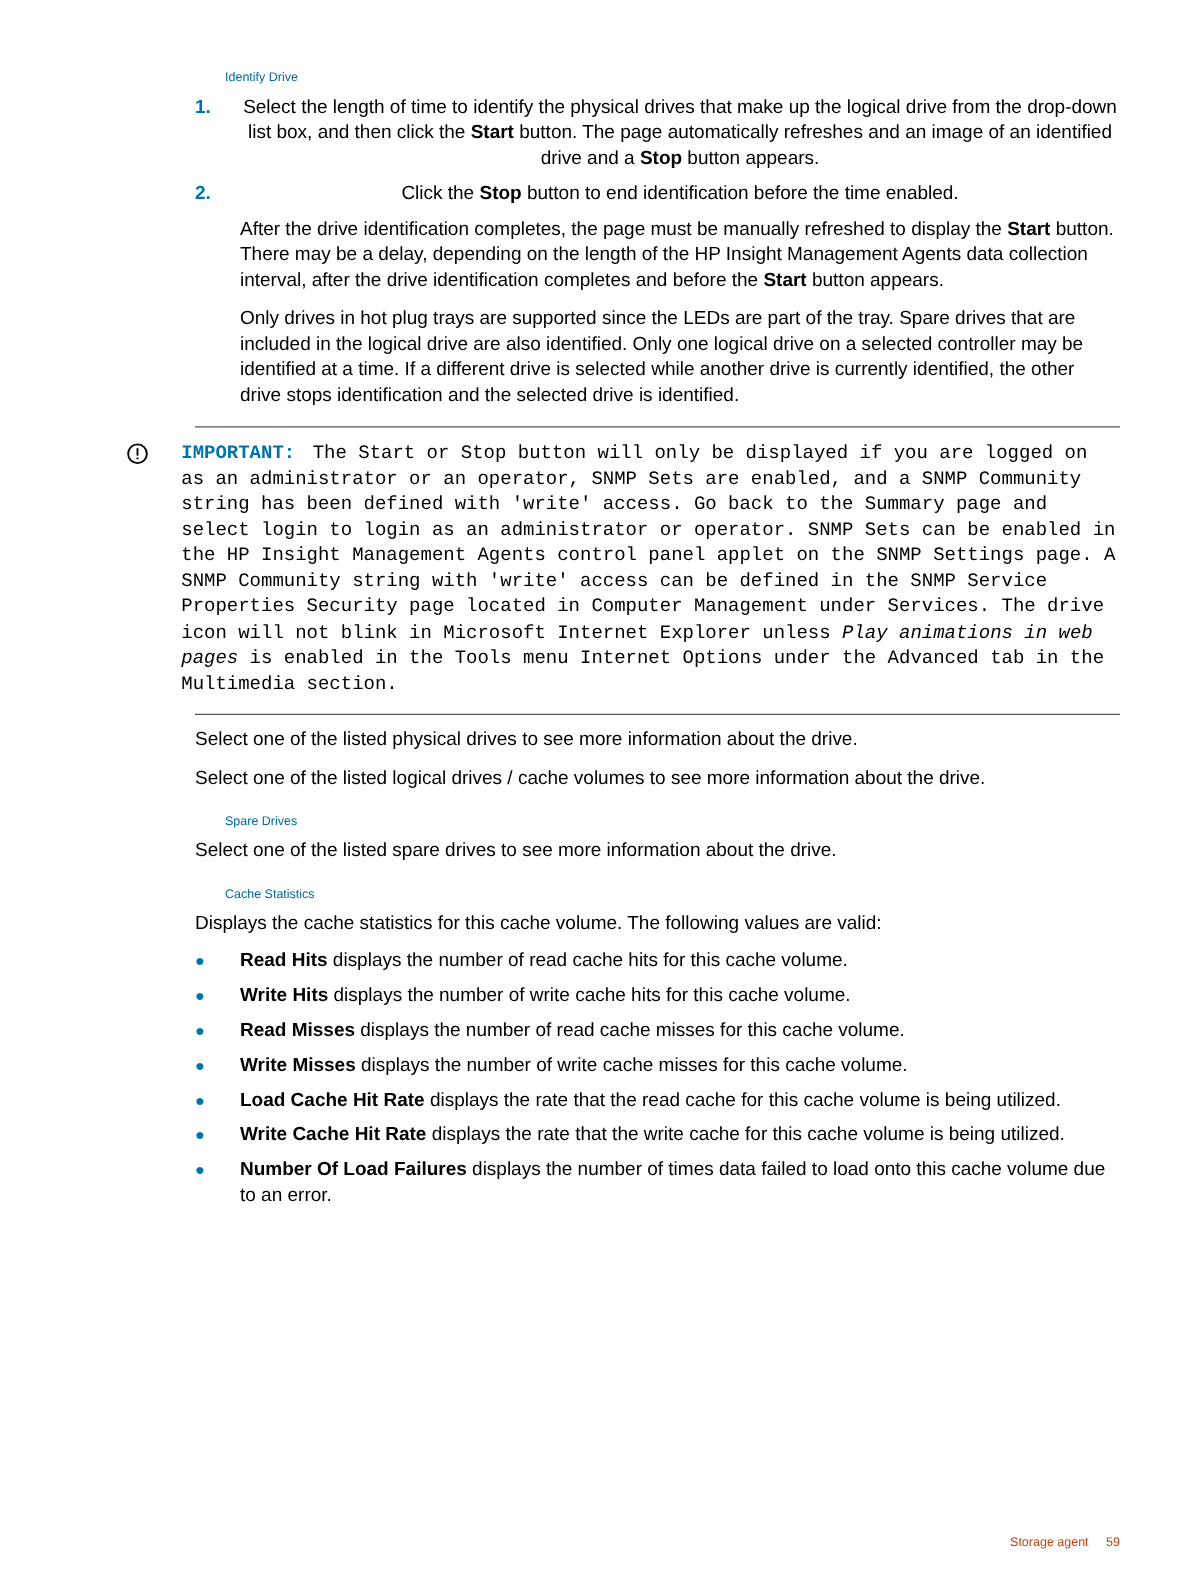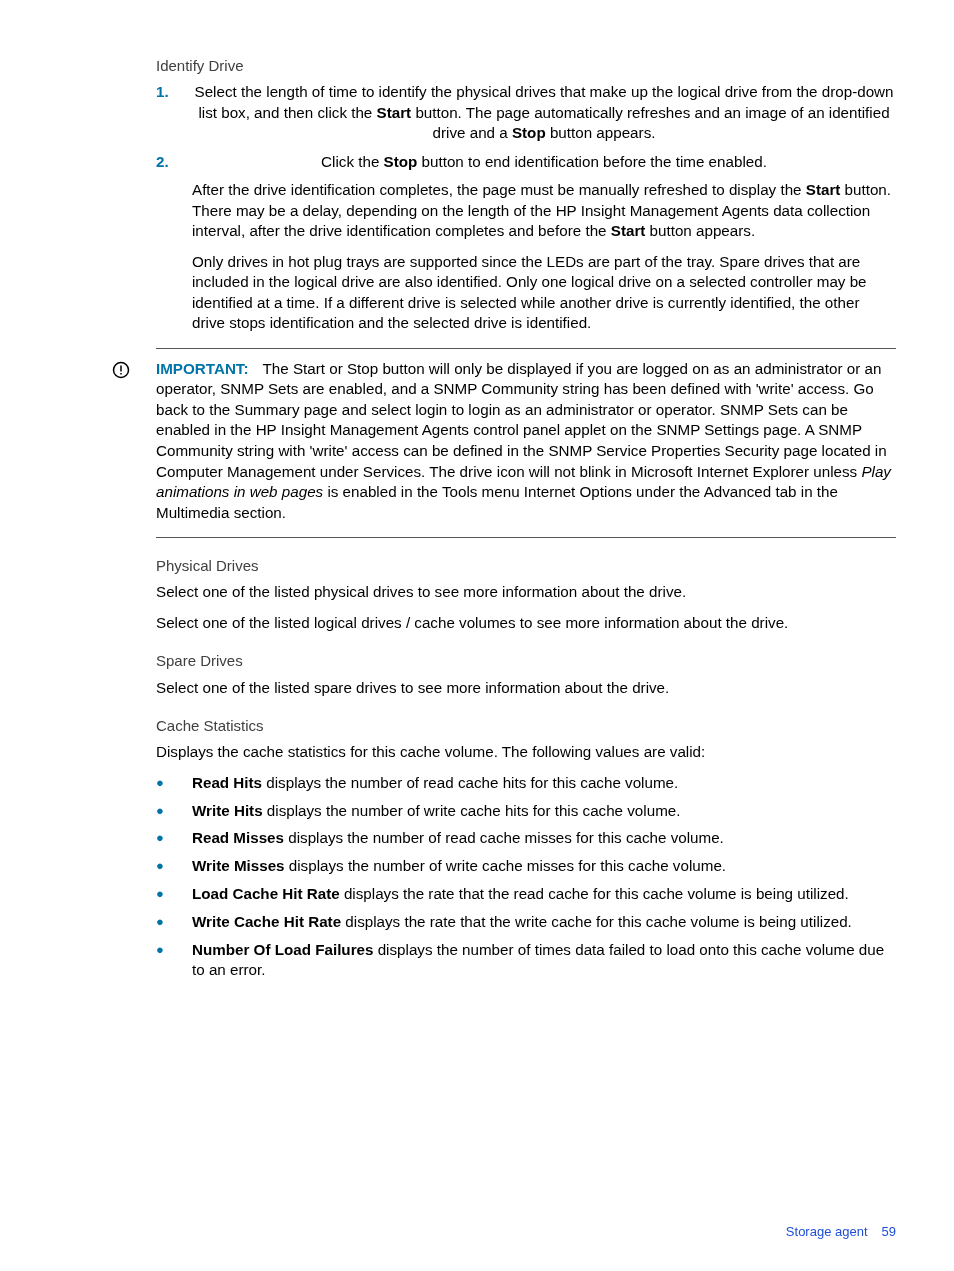--- a/index.html
+++ b/index.html
@@ -12,23 +12,23 @@
     line-height: 1.35;
     width: 954px;
   }
   .page {
     padding: 56px 58px 40px 112px;
     box-sizing: border-box;
     position: relative;
     min-height: 1271px;
   }
   .sect-title {
-    color: #404040;
-    font-size: 15px;
-    margin: 18px 0 6px 44px;
+    color: #0369a1;
+    font-size: 10px;
+    margin: 18px 0 6px 68px;
     font-weight: 400;
   }
   .sect-title.first { margin-top: 0; }
   .body-text {
     margin: 0 0 10px 44px;
   }
   ol.numlist {
     margin: 6px 0 0 44px;
     padding: 0;
     list-style: none;
@@ -47,21 +47,22 @@
   .followon {
     margin: 0 0 10px 80px;
   }
   hr.rule {
     border: 0;
     border-top: 1px solid #555;
     margin: 14px 0 10px 44px;
   }
   .important-block {
     position: relative;
-    margin: 0 0 0 44px;
+    margin: 0 0 0 33px;
+    font-family: Liberation Mono, monospace;
   }
   .important-icon {
     position: absolute;
     left: -44px;
     top: 2px;
     width: 18px;
     height: 18px;
   }
   .important-icon svg { width: 18px; height: 18px; }
   .important-label {
@@ -83,22 +84,22 @@
     width: 36px;
     flex: 0 0 36px;
     font-size: 13px;
     line-height: 1.6;
   }
   ul.bullets .btxt { flex: 1; }
   .footer {
     position: absolute;
     bottom: 30px;
     right: 58px;
-    font-size: 13px;
-    color: #1d4ed8;
+    font-size: 10px;
+    color: #c2410c;
   }
   .footer .pn { margin-left: 14px; }
   b { font-weight: bold; }
   i { font-style: italic; }
 </style>
 </head>
 <body>
 
 <div class="page">
 
@@ -133,21 +134,20 @@
           <circle cx="12" cy="12" r="10" fill="none" stroke="#000" stroke-width="2"></circle>
           <rect x="11" y="6" width="2" height="8" fill="#000"></rect>
           <rect x="11" y="16" width="2" height="2" fill="#000"></rect>
         </svg>
     </span>
     <span class="important-label">IMPORTANT:</span><span>The Start or Stop button will only be displayed if you are logged on as an administrator or an operator, SNMP Sets are enabled, and a SNMP Community string has been defined with 'write' access. Go back to the Summary page and select login to login as an administrator or operator. SNMP Sets can be enabled in the HP Insight Management Agents control panel applet on the SNMP Settings page. A SNMP Community string with 'write' access can be defined in the SNMP Service Properties Security page located in Computer Management under Services. The drive icon will not blink in Microsoft Internet Explorer unless </span><i>Play animations in web pages</i><span> is enabled in the Tools menu Internet Options under the Advanced tab in the Multimedia section.</span>
   </div>
 
   <hr class="rule">
 
-  <div class="sect-title">Physical Drives</div>
   <p class="body-text">Select one of the listed physical drives to see more information about the drive.</p>
 
   <p class="body-text">Select one of the listed logical drives / cache volumes to see more information about the drive.</p>
 
   <div class="sect-title">Spare Drives</div>
   <p class="body-text">Select one of the listed spare drives to see more information about the drive.</p>
 
   <div class="sect-title">Cache Statistics</div>
   <p class="body-text">Displays the cache statistics for this cache volume. The following values are valid:</p>
 

